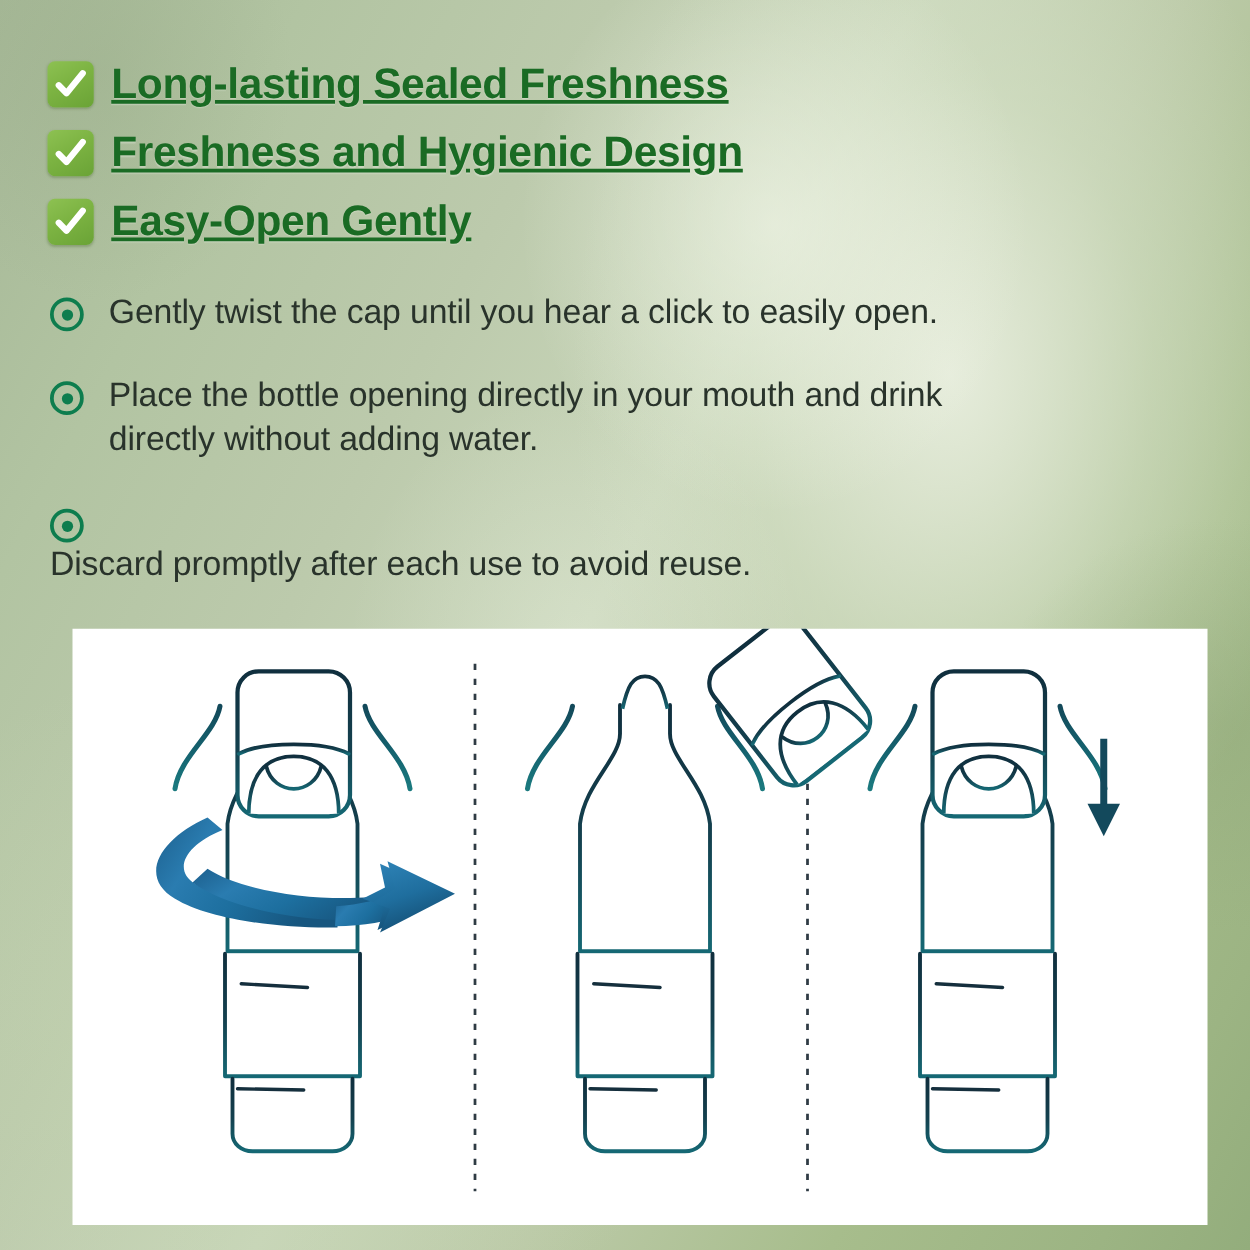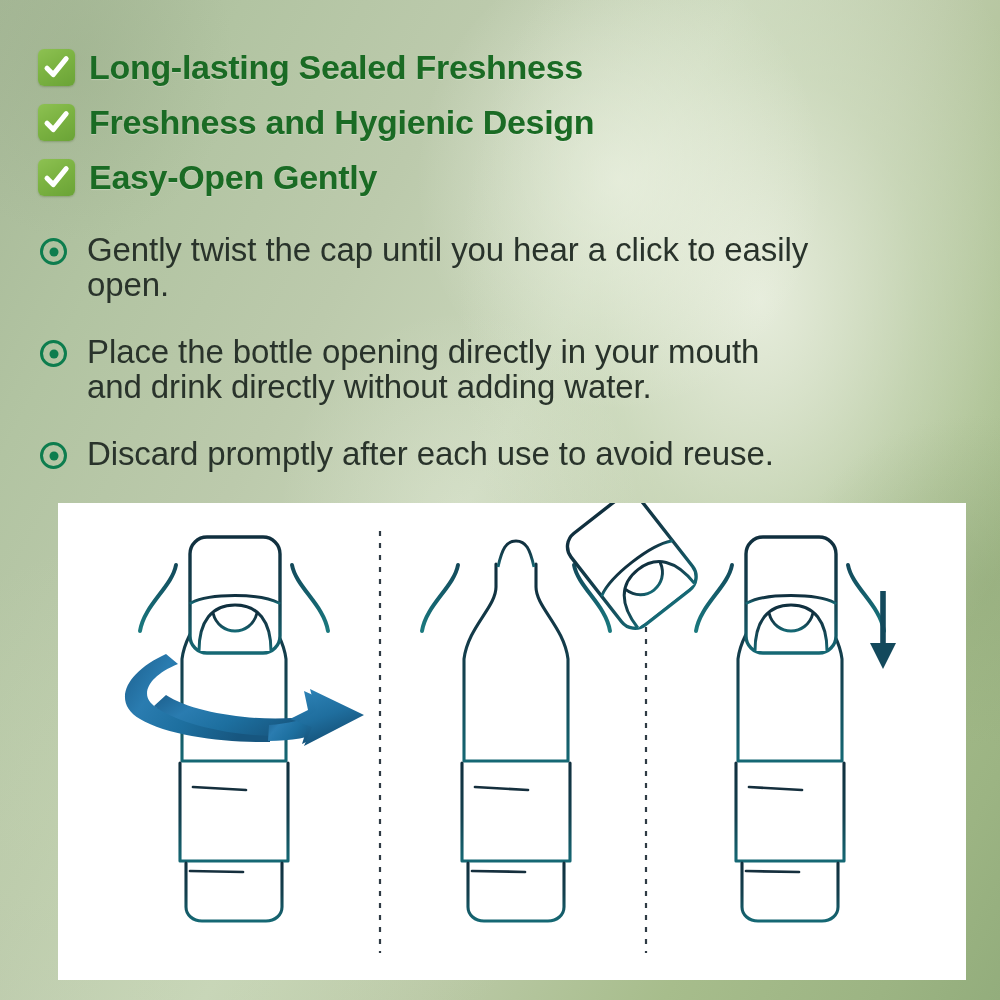--- a/index.html
+++ b/index.html
@@ -45,42 +45,43 @@
     box-shadow:0 1px 2px rgba(60,90,30,0.30);
     position:relative; margin-right:14px;
   }
   .check-box svg { position:absolute; left:4px; top:4px; }
   .headline-text {
     font-size:34px; font-weight:bold;
     color:#1a6b24;
     letter-spacing:-0.3px;
     white-space:nowrap;
     text-shadow:0 1px 1px rgba(255,255,255,0.28);
+    text-decoration:underline;
   }
 
   
   #instructions { position:absolute; left:40px; top:232px; width:790px; }
   .instr-row { display:flex; align-items:flex-start; margin-bottom:32px; }
-  .instr-row:last-child { margin-bottom:13px; }
+  .instr-row:last-child { margin-bottom:13px;flex-direction:column; }
   .bullet-ring {
     width:27px; height:27px; flex:0 0 27px;
     border-radius:50%;
     border:3.4px solid #0d7d4e;
     background:transparent;
     margin-right:20px; margin-top:6px;
     position:relative;
   }
   .bullet-ring::after {
     content:""; position:absolute;
     left:50%; top:50%; transform:translate(-50%,-50%);
     width:9px; height:9px; border-radius:50%;
     background:#0d7d4e;
   }
   .instr-text {
-    font-size:33px; line-height:35px;
+    font-size:27px; line-height:35px;
     color:#29332b; letter-spacing:-0.1px;
     max-width:730px;
   }
 
   
   #diagram-panel {
     position:absolute; left:58px; top:503px;
     width:908px; height:477px;
     background:#ffffff;
   }

